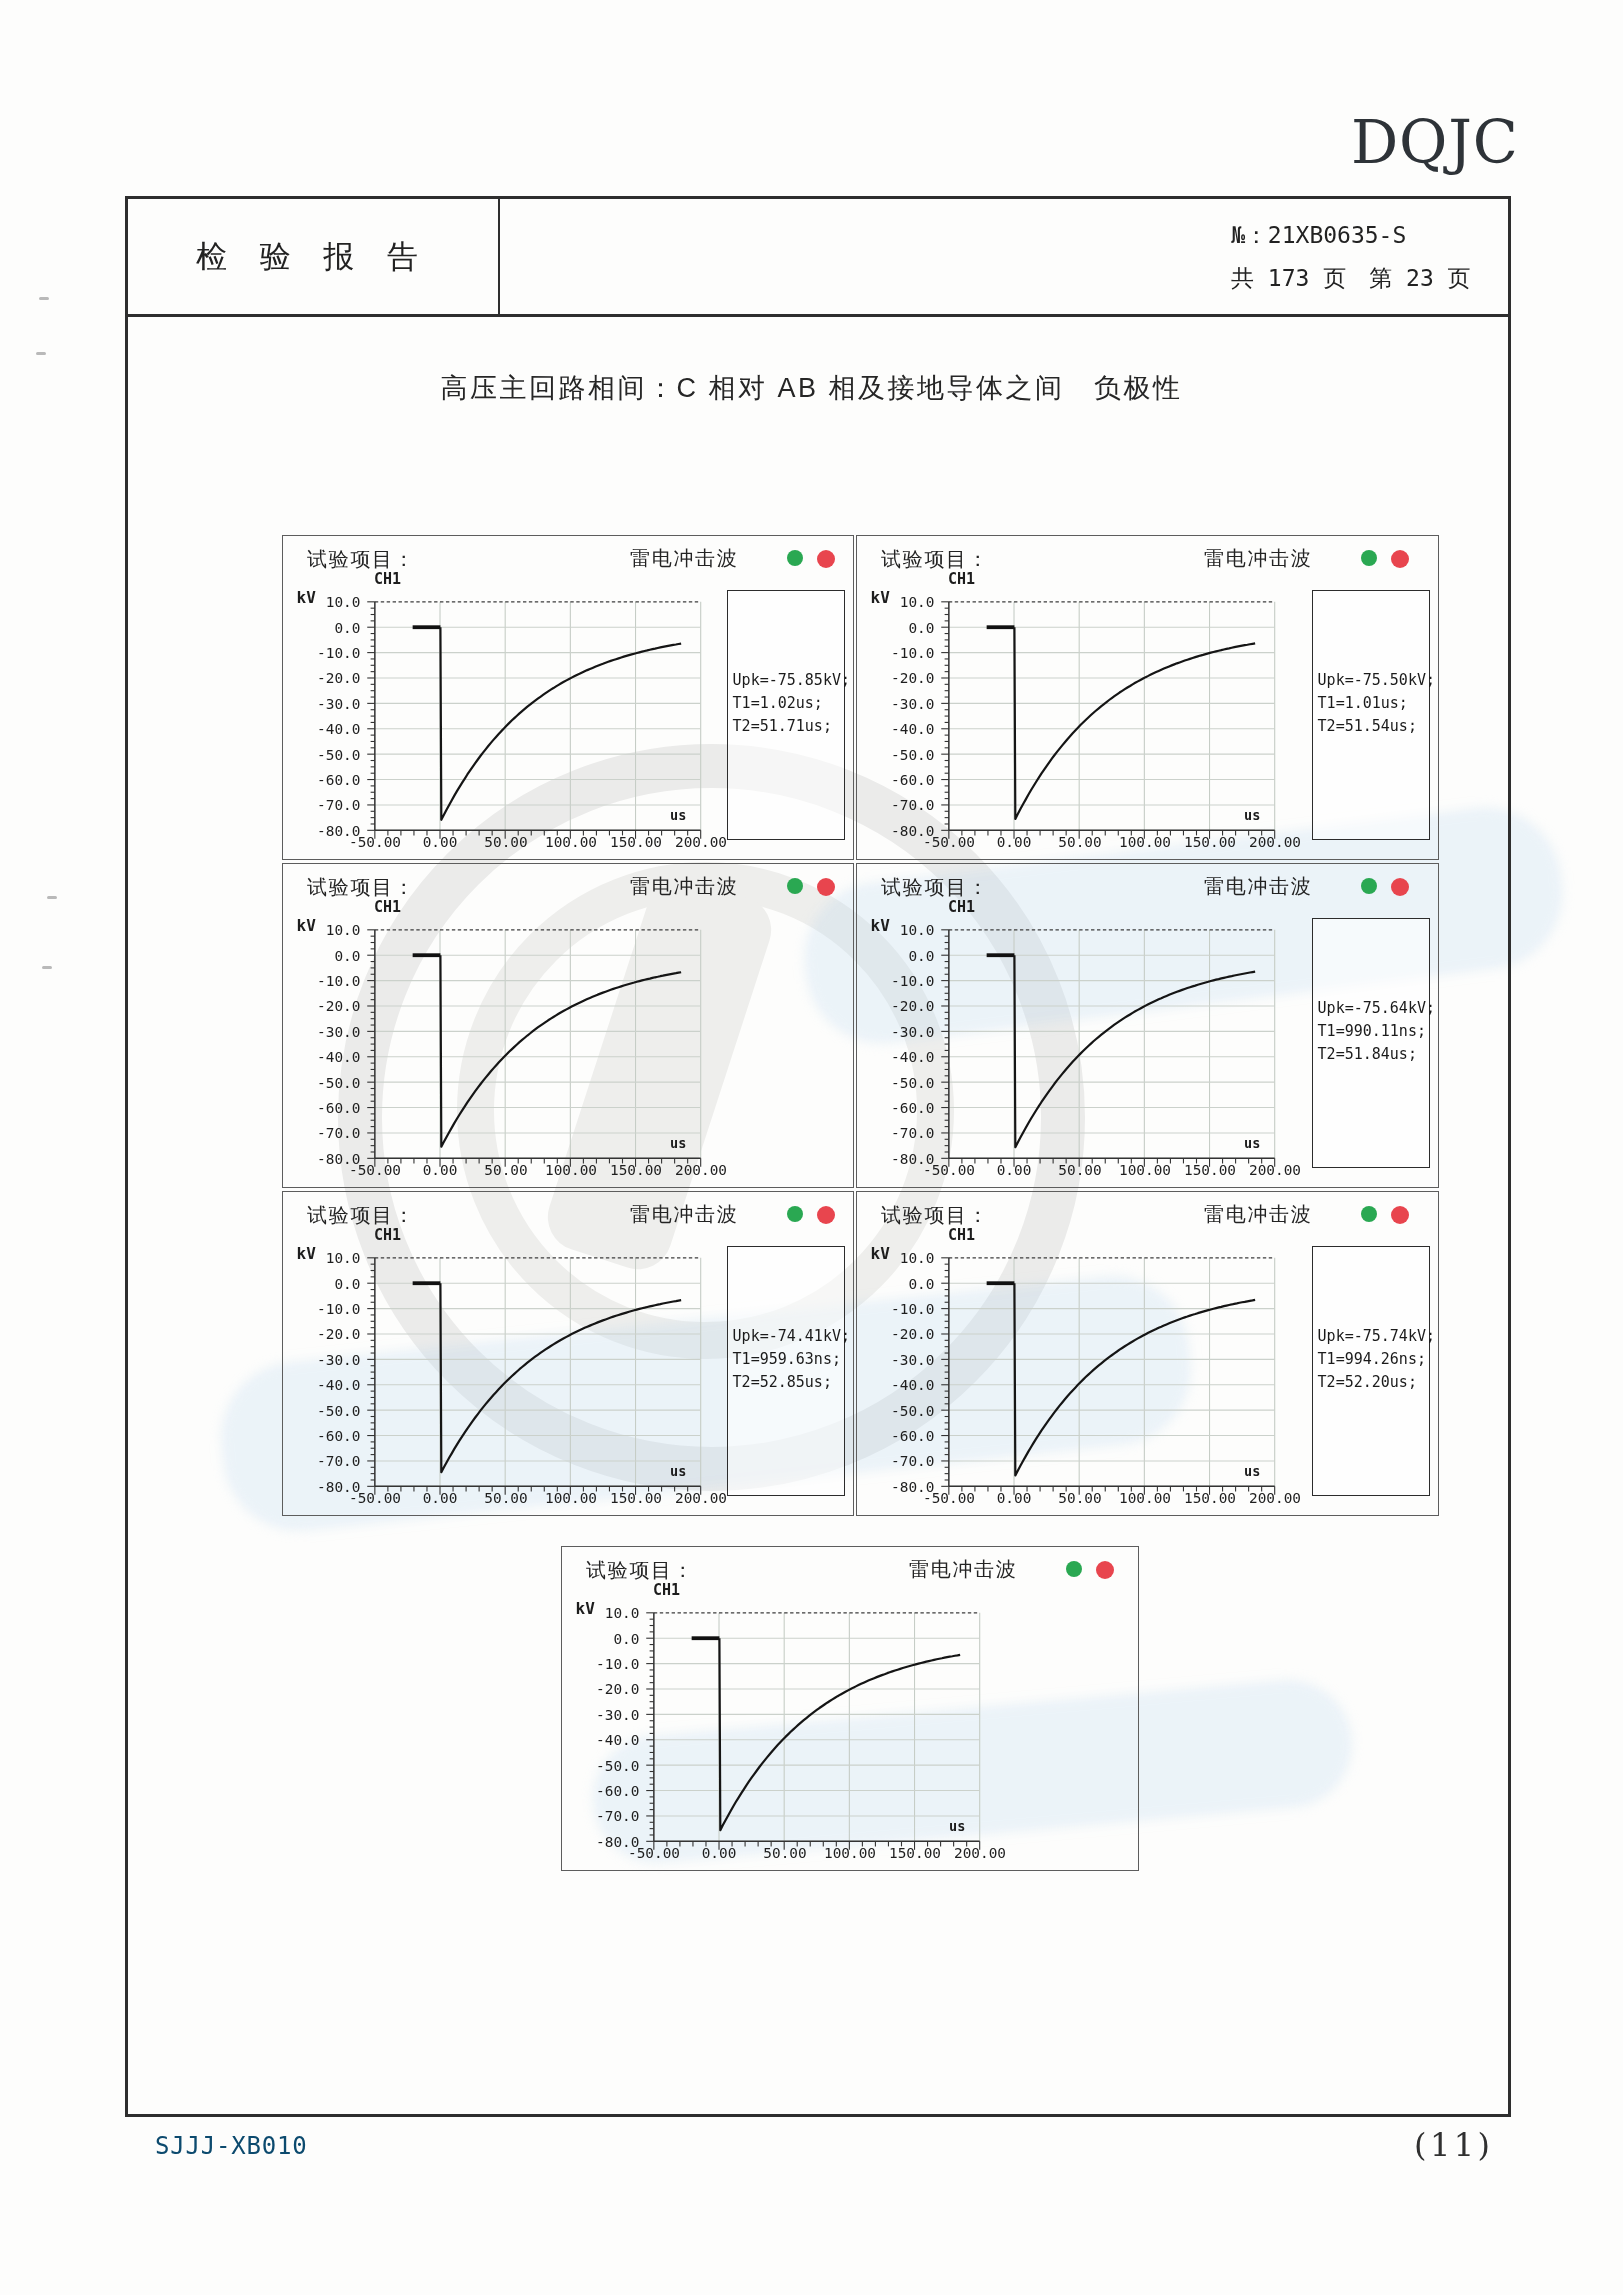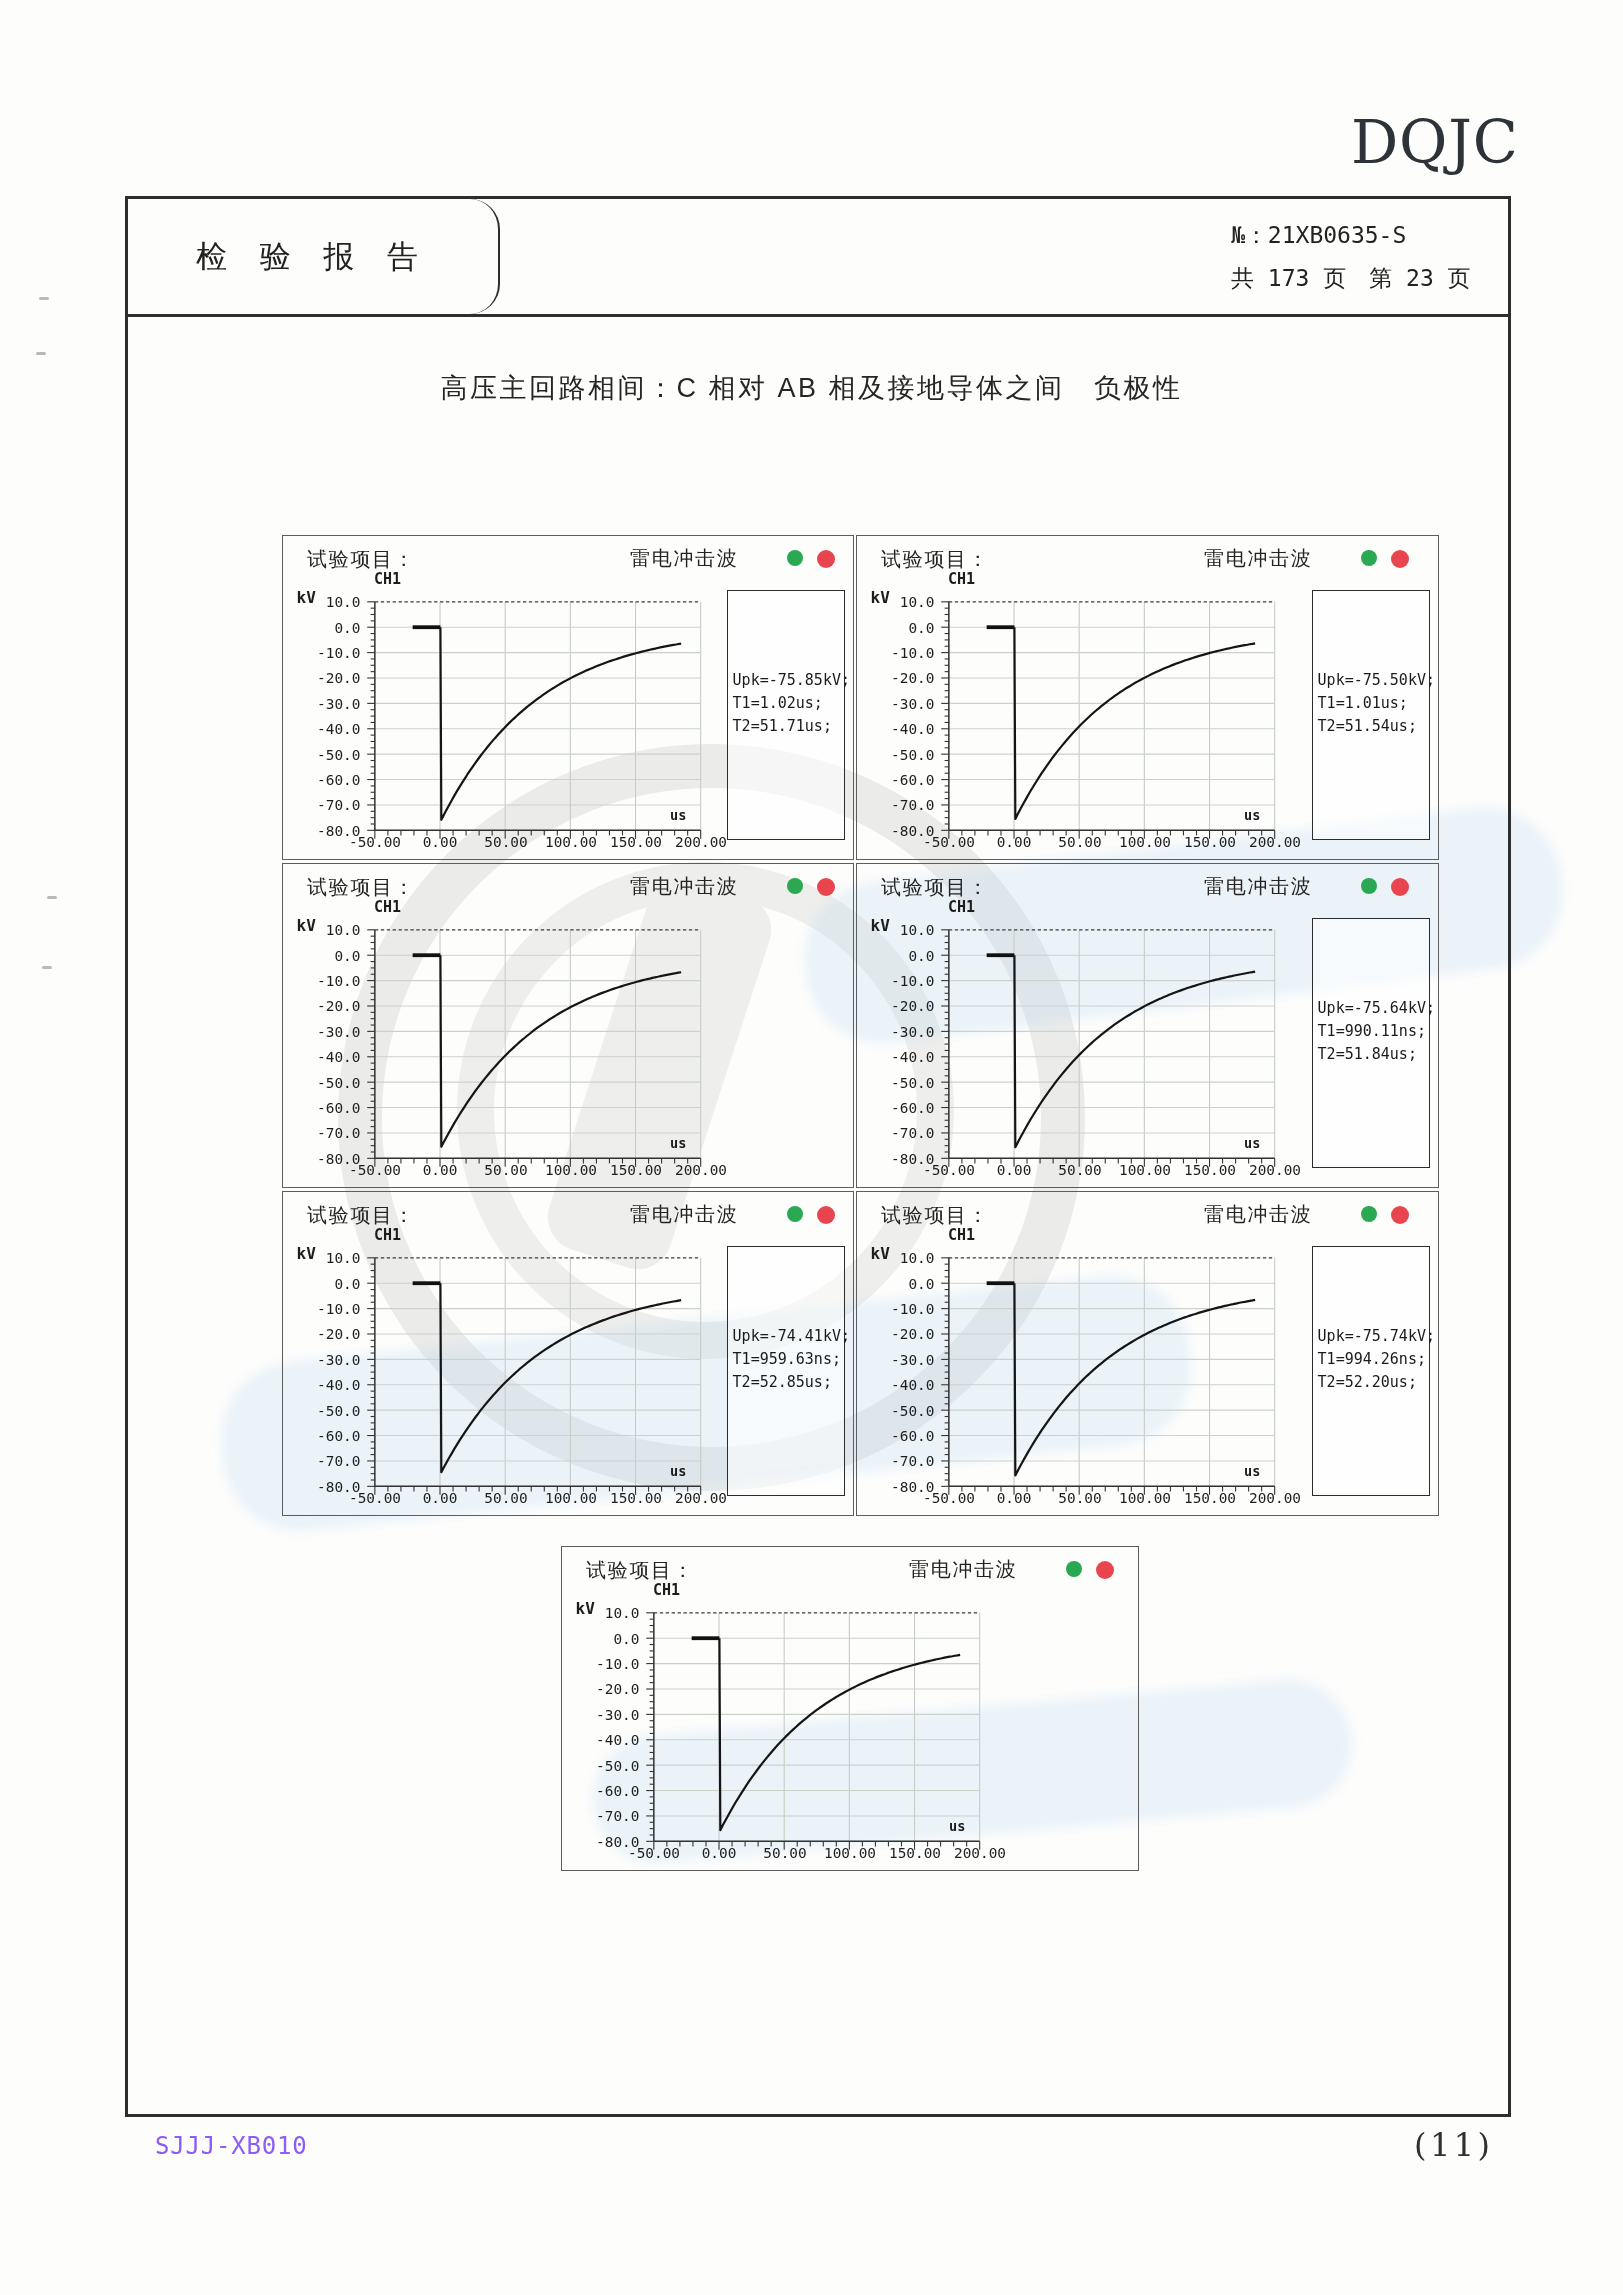--- a/index.html
+++ b/index.html
@@ -17,21 +17,21 @@
   .wm-blue.b2{left:220px;top:1319px;width:972px;height:169px;transform:rotate(-6deg);border-radius:76px;}
   .wm-blue.b3{left:592px;top:1708px;width:761px;height:127px;transform:rotate(-5deg);border-radius:68px;}
   .scan-dash{position:absolute;width:10px;height:3.4px;background:#b9b9b9;border-radius:1.7px;}
   
   .brand{position:absolute;left:1351px;top:108px;width:169px;font-family:"DejaVu Serif","Liberation Serif",serif;
     font-size:59px;font-weight:500;color:#2e3338;letter-spacing:0.8px;}
   .mainbox{position:absolute;left:125px;top:196px;width:1386px;height:1921px;border:3.4px solid #2e2e2e;box-sizing:border-box;}
   .hrow{position:absolute;left:0;top:0;width:100%;height:118px;border-bottom:3.4px solid #2e2e2e;box-sizing:border-box;}
   .hcell{position:absolute;top:0;height:100%;box-sizing:border-box;}
   .hc1{left:0;width:372px;border-right:2.5px solid #2e2e2e;display:flex;align-items:center;justify-content:center;
-    font-size:31px;letter-spacing:12px;color:#222;border-radius:30px;}
+    font-size:31px;letter-spacing:12px;color:#222;}
   .hc2{left:372px;width:702px;border-right:2.5px solid #2e2e2e;display:flex;align-items:center;justify-content:center;
     font-size:35px;font-weight:700;color:#1f1f1f;letter-spacing:1.7px;}
   .hc3{left:1074px;width:305px;display:flex;flex-direction:column;justify-content:center;gap:12px;padding-left:29px;
     font-size:23px;color:#222;font-family:"DejaVu Sans Mono","Liberation Mono",monospace;}
   .section-title{position:absolute;left:0;top:370px;width:1623px;text-align:center;
     font-size:27px;color:#262626;letter-spacing:2.5px;}
   
   #panels .panel{position:absolute;height:325px;border:0.8px solid #5d5d5d;box-sizing:border-box;background:transparent;padding-left:20px;}
   #panels .panel:nth-child(1){left:282px;top:535px;width:572px;}
   #panels .panel:nth-child(2){left:856px;top:535px;width:583px;}
@@ -55,21 +55,21 @@
   .xlabels span{position:absolute;display:block;width:68px;text-align:center;top:298px;
     font-family:"DejaVu Sans Mono","Liberation Mono",monospace;font-size:14.4px;color:#1e1e1e;}
   .p-us{position:absolute;left:387px;top:271px;font-family:"DejaVu Sans Mono","Liberation Mono",monospace;
     font-size:13.5px;font-weight:700;color:#1d1d1d;}
   .readout{position:absolute;right:7.6px;top:54px;width:118px;height:250px;border:1.7px solid #2c2c2c;
     box-sizing:border-box;padding:78px 0 0 4.2px;background:rgba(255,255,255,0.55);}
   .readout div{font-family:"DejaVu Sans Mono","Liberation Mono",monospace;font-size:15px;color:#1b1b1b;
     line-height:23px;white-space:nowrap;}
   
   .footer-left{position:absolute;left:155px;top:2132px;font-family:"DejaVu Sans Mono","Liberation Mono",monospace;
-    font-size:24px;color:#8b5cf6;letter-spacing:0.8px;}
+    font-size:24px;color:#0c4a6e;letter-spacing:0.8px;}
   .footer-right{position:absolute;left:1414px;top:2126px;font-family:"DejaVu Serif","Liberation Serif",serif;
     font-size:32px;color:#303030;letter-spacing:3.4px;}
 </style>
 </head>
 <body>
 
 <div class="wm-ring outer"></div>
 <div class="wm-ring inner"></div>
 <div class="wm-bar"></div>
 <div class="wm-blue b1"></div>

